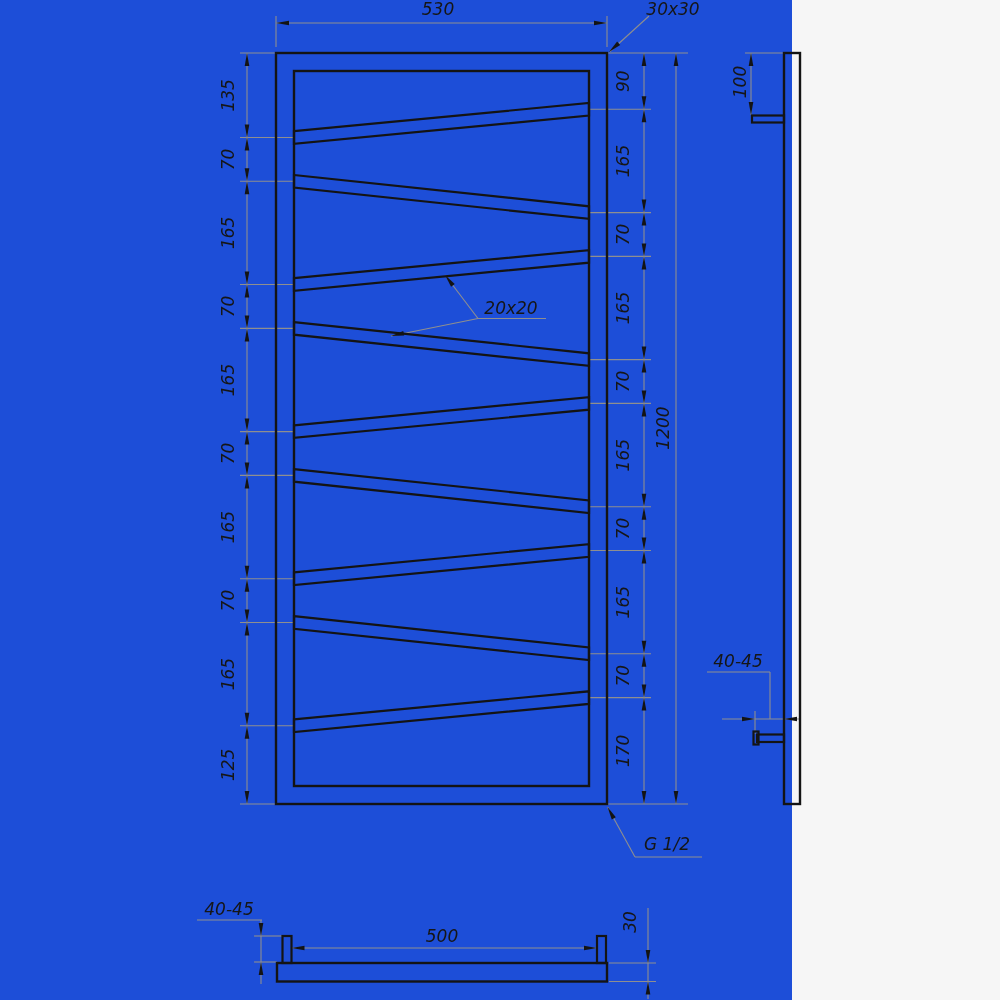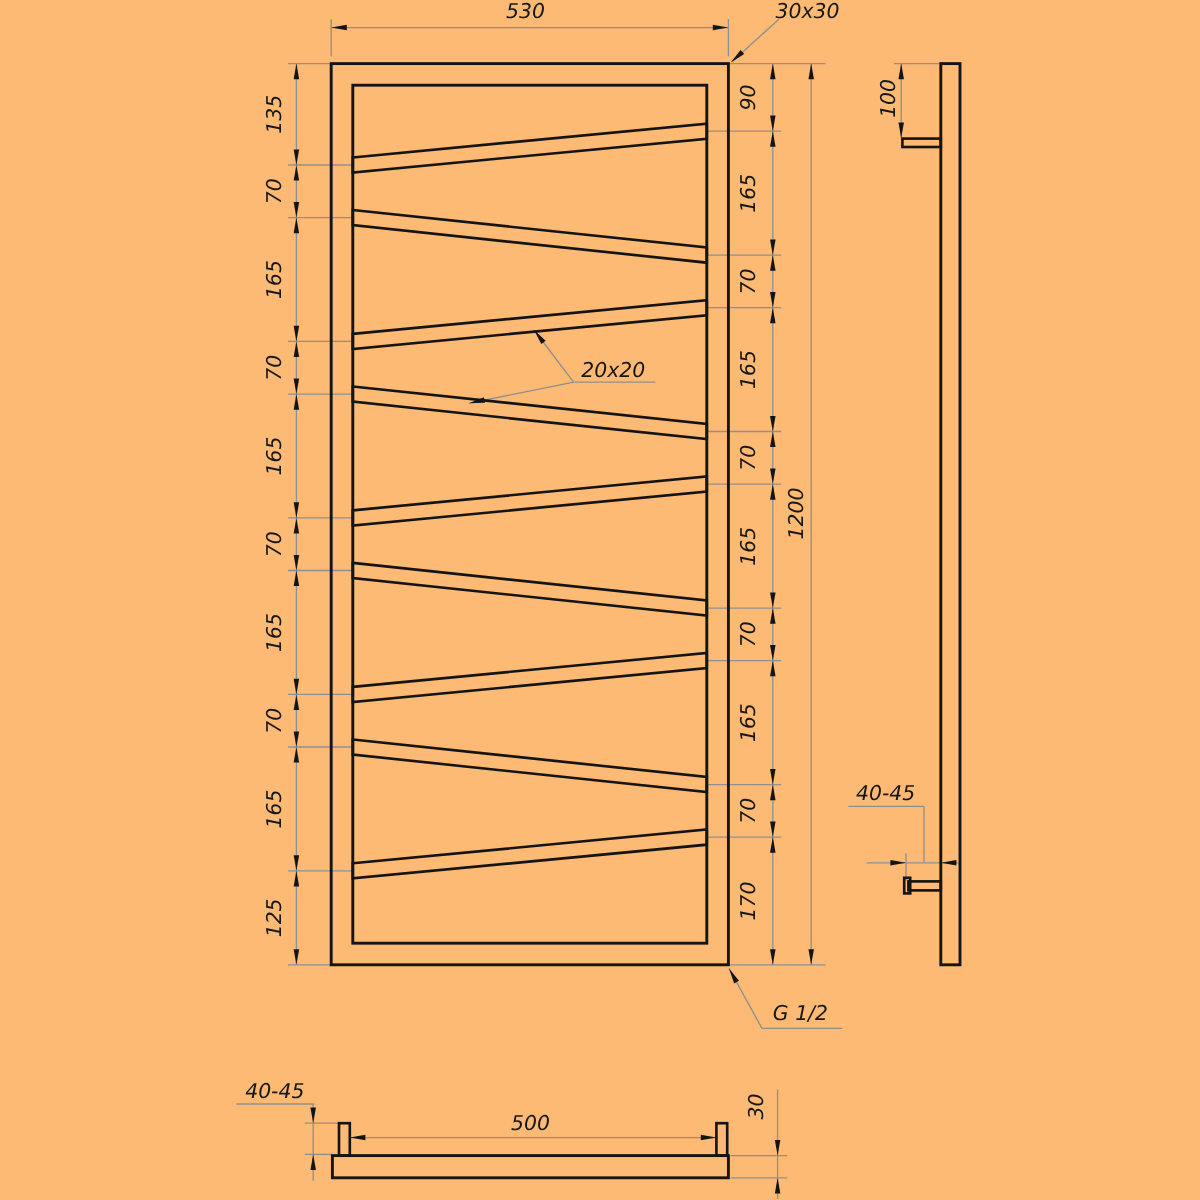--- a/index.html
+++ b/index.html
@@ -1,16 +1,16 @@
 <!DOCTYPE html>
 <html><head>
 <meta charset="utf-8">
 <style>
   html,body{margin:0;padding:0;background:#f6f6f6;}
-  .stage{width:1000px;height:1000px;position:relative;background:#fdba74;}
+  .stage{width:792px;height:1000px;position:relative;background:#1d4ed8;}
   svg text{font-family:"DejaVu Sans","Liberation Sans",sans-serif;font-style:italic;font-size:17px;fill:#161616;}
   .geo{fill:none;stroke:#141414;stroke-width:2.4;}
   .geo2{fill:none;stroke:#141414;stroke-width:2.2;}
 </style>
 </head>
 <body>
 
 <div class="stage">
 <svg id="dwg" width="1000" height="1000" viewBox="0 0 1000 1000">
 

